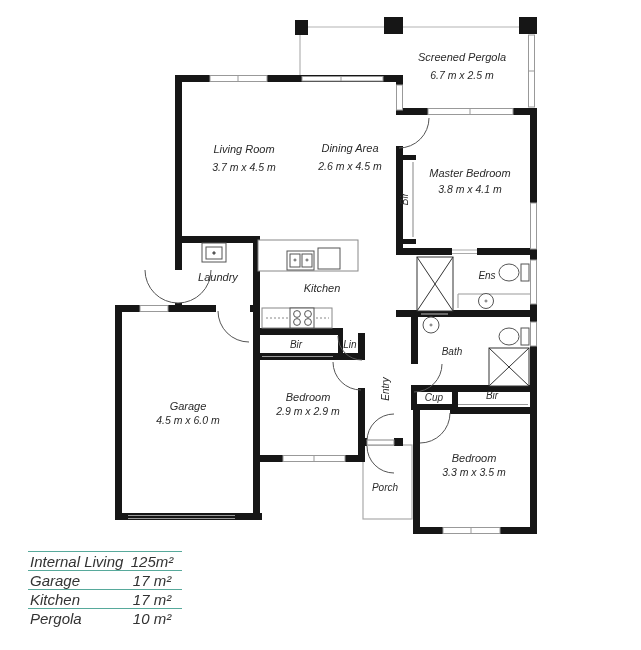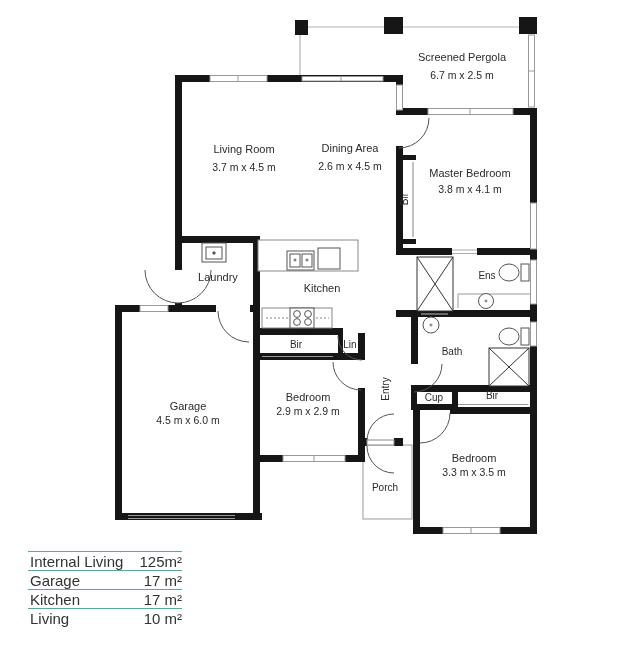--- a/index.html
+++ b/index.html
@@ -1,26 +1,26 @@
 <!DOCTYPE html>
 <html><head>
 <meta charset="utf-8">
 <style>
   html,body{margin:0;padding:0;background:#ffffff;}
   .stage{position:relative;width:641px;height:650px;background:#fff;overflow:hidden;
-         font-family:"Liberation Sans", sans-serif;}
+         font-family:"Liberation Sans", sans-serif;font-style:italic;}
   svg text{font-family:"Liberation Sans", sans-serif;fill:#2a2a2a;}
   .room-name{font-size:11px;}
   .room-dims{font-size:10.5px;}
   .small-lab{font-size:10px;}
   
   .area-table{position:absolute;left:28px;top:551px;width:154px;font-size:15px;color:#333;}
   .area-row{display:flex;align-items:center;height:18px;border-top:1px solid #57a99b;}
   .area-row .lab{width:92px;padding-left:2px;white-space:nowrap;}
-  .area-row .val{flex:1;text-align:right;white-space:nowrap;}
+  .area-row .val{flex:1;text-align:center;white-space:nowrap;}
   .area-row.total{border-top:1px solid #57a99b;font-weight:bold;height:20px;}
 </style>
 </head>
 <body>
 <div class="stage">
 
 
 
 <svg width="641" height="545" viewBox="0 0 641 545">
 
@@ -240,18 +240,18 @@
   </div>
   <div class="area-row">
     <span class="lab">Garage</span>
     <span class="val">17 m²</span>
   </div>
   <div class="area-row">
     <span class="lab">Kitchen</span>
     <span class="val">17 m²</span>
   </div>
   <div class="area-row">
-    <span class="lab">Living</span>
+    <span class="lab">Pergola</span>
     <span class="val">10 m²</span>
   </div>
 </div>
 
 </div>
 
 </body></html>

